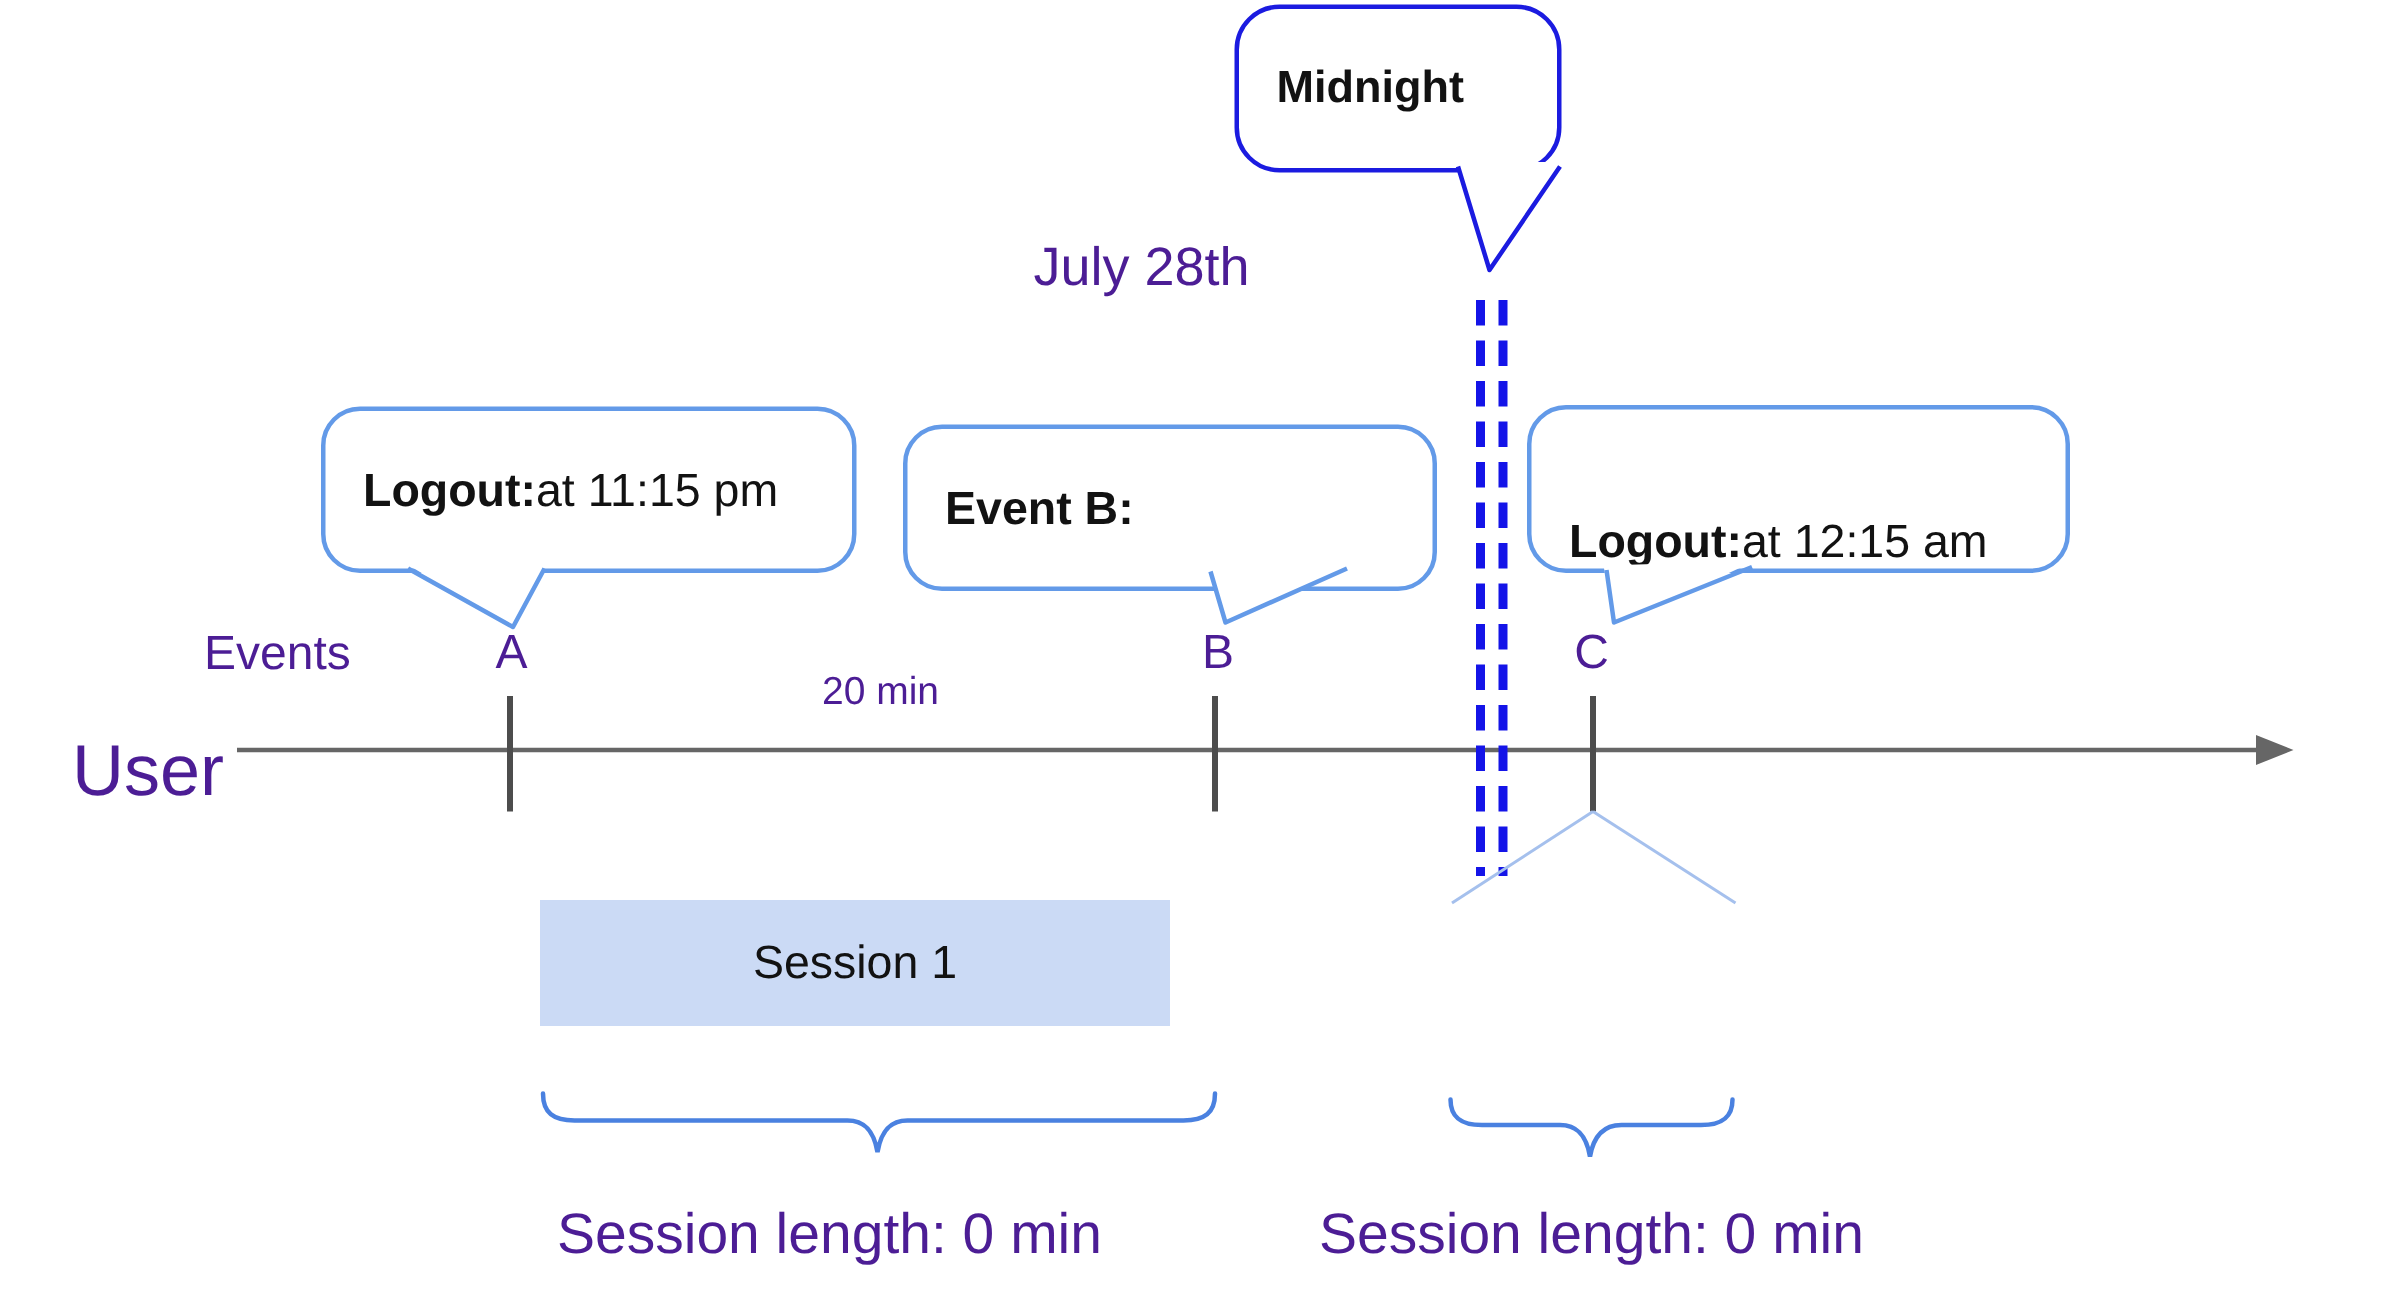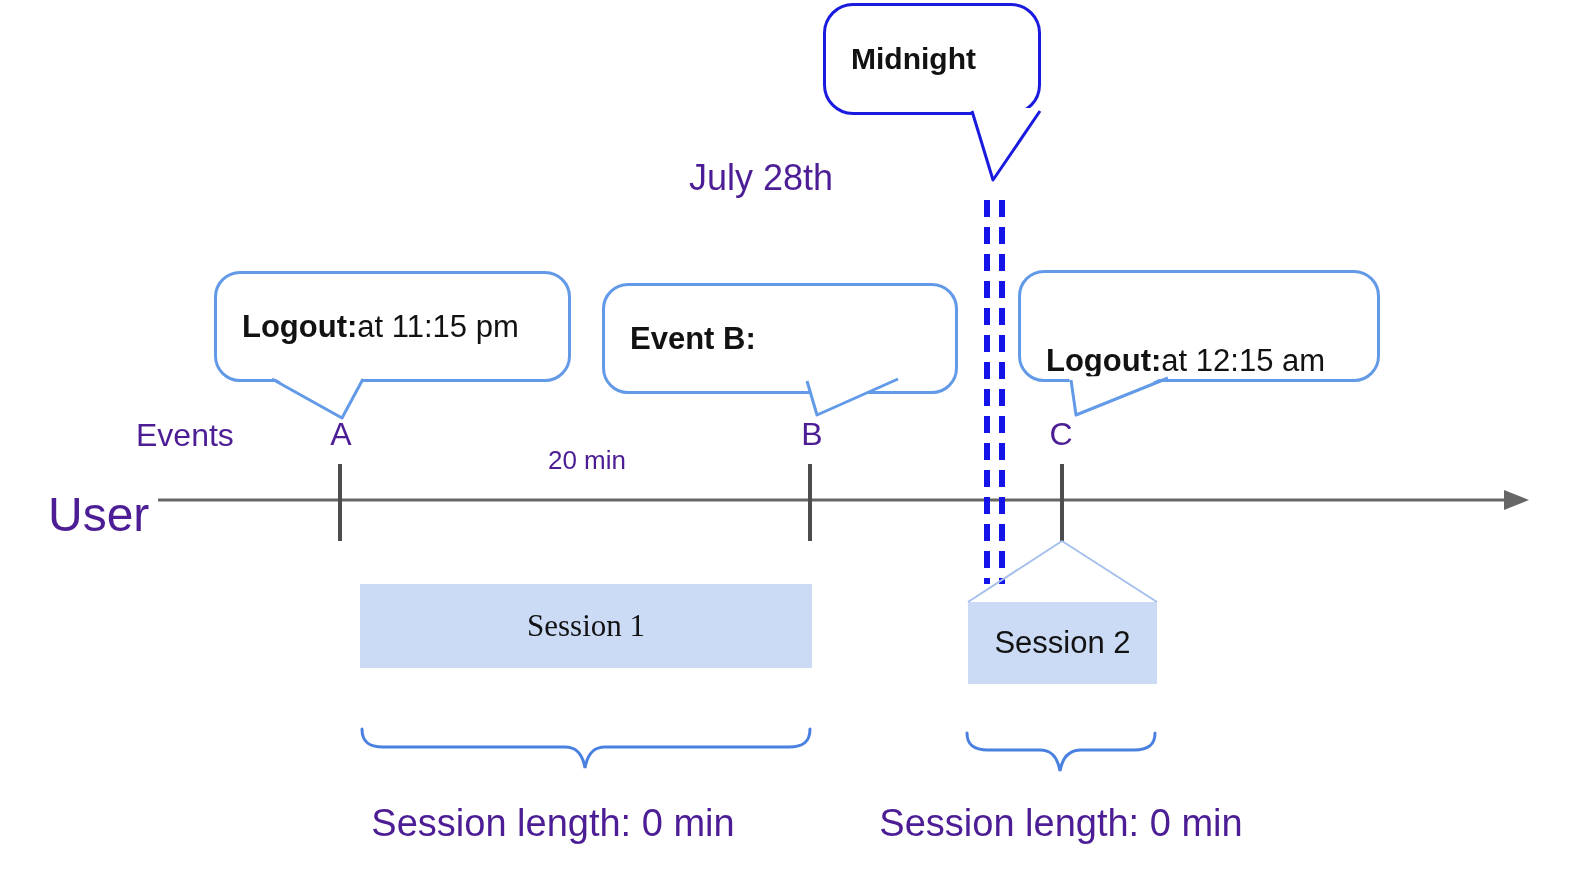--- a/index.html
+++ b/index.html
@@ -78,25 +78,22 @@
   </div>
 
   <div class="lbl" style="left:136px;top:417px;font-size:32px;">Events</div>
   <div class="lbl" style="left:48px;top:487px;font-size:48px;">User</div>
   <div class="lbl ctr" style="left:587px;top:446px;font-size:26px;">20 min</div>
 
   <div class="lbl ctr" style="left:341px;top:416px;font-size:32px;">A</div>
   <div class="lbl ctr" style="left:812px;top:416px;font-size:32px;">B</div>
   <div class="lbl ctr" style="left:1061px;top:416px;font-size:32px;">C</div>
 
-  <div class="session" style="left:360px;top:584px;width:452px;height:84px;font-family:Liberation Serif, serif;">
+  <div class="session" style="left:360px;top:600px;width:420px;height:84px;">
     <span>Session 1</span>
-  </div>
-  <div class="session" style="left:968px;top:602px;width:189px;height:82px;">
-    <span>Session 2</span>
   </div>
 
   <div class="lbl ctr" style="left:553px;top:802px;font-size:38px;">Session length: 0 min</div>
   <div class="lbl ctr" style="left:1061px;top:802px;font-size:38px;">Session length: 0 min</div>
 
   <svg id="overlay" viewBox="0 0 1596 870">
 
     <line class="tl" x1="158" y1="500" x2="1506" y2="500"></line>
     <polygon class="ah" points="1504,490 1529,500 1504,510"></polygon>
 

